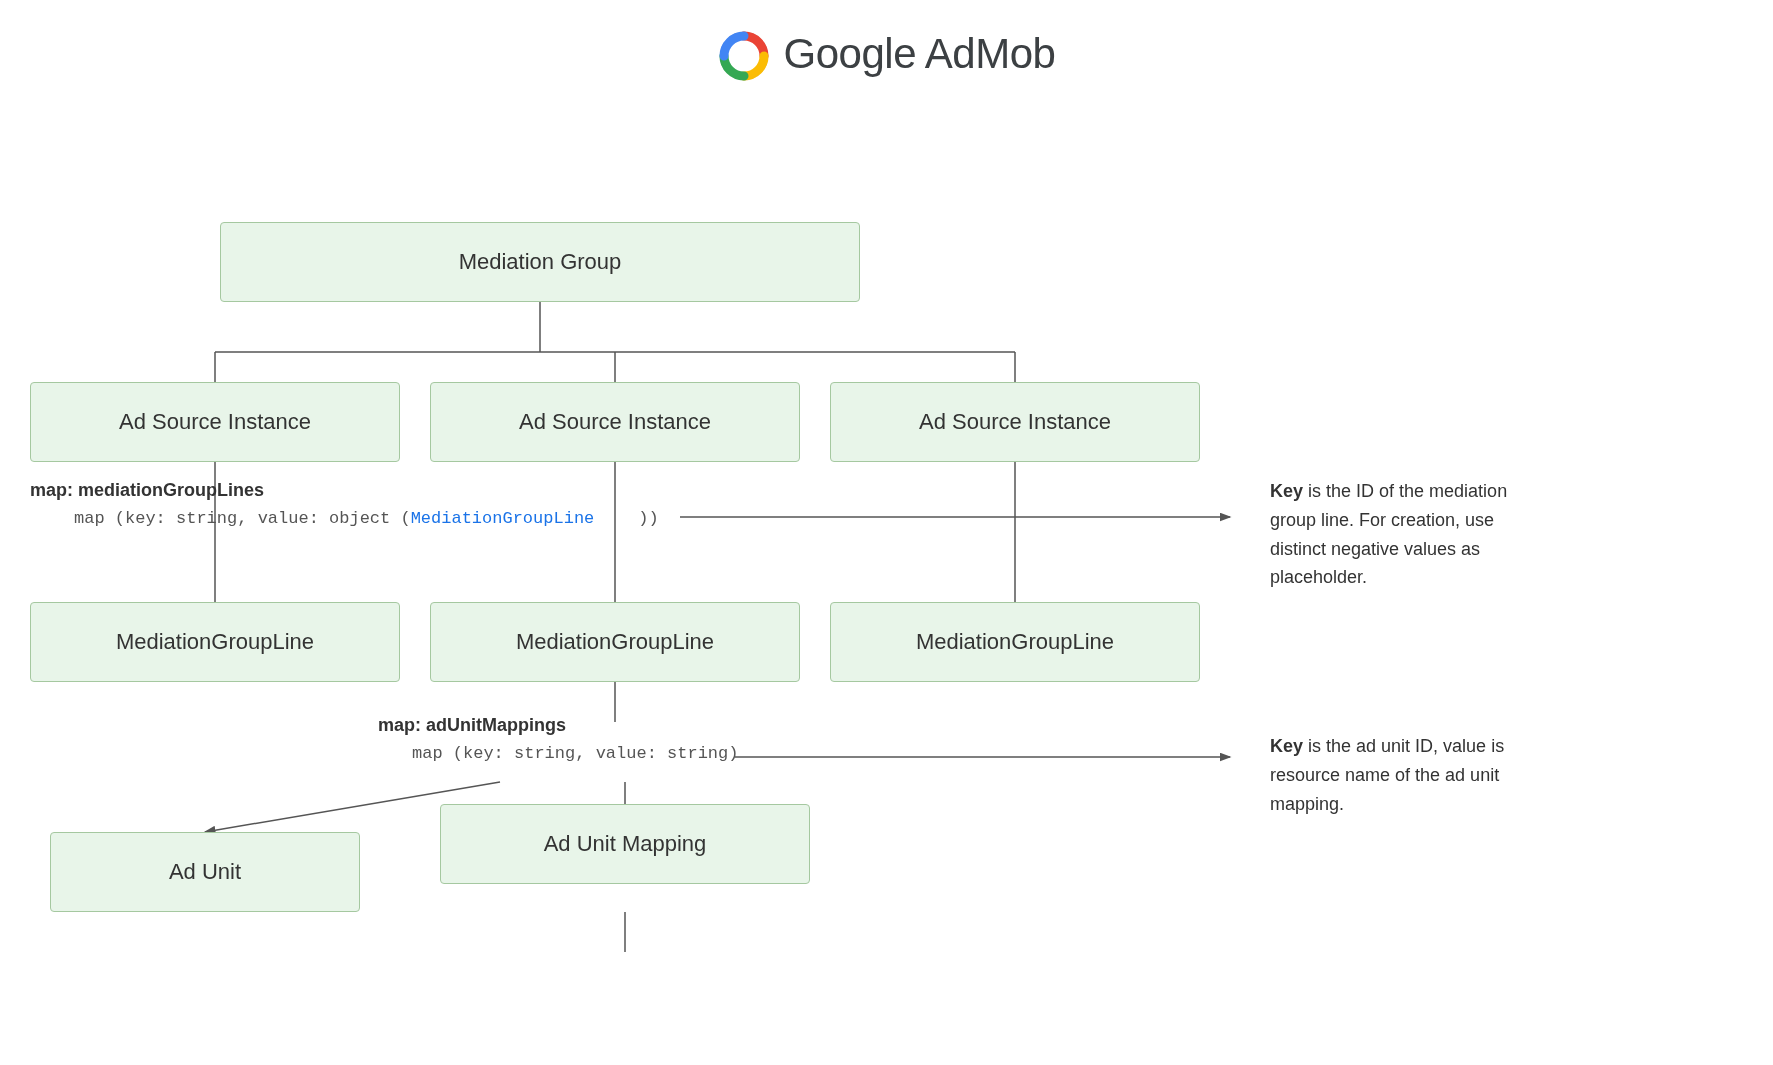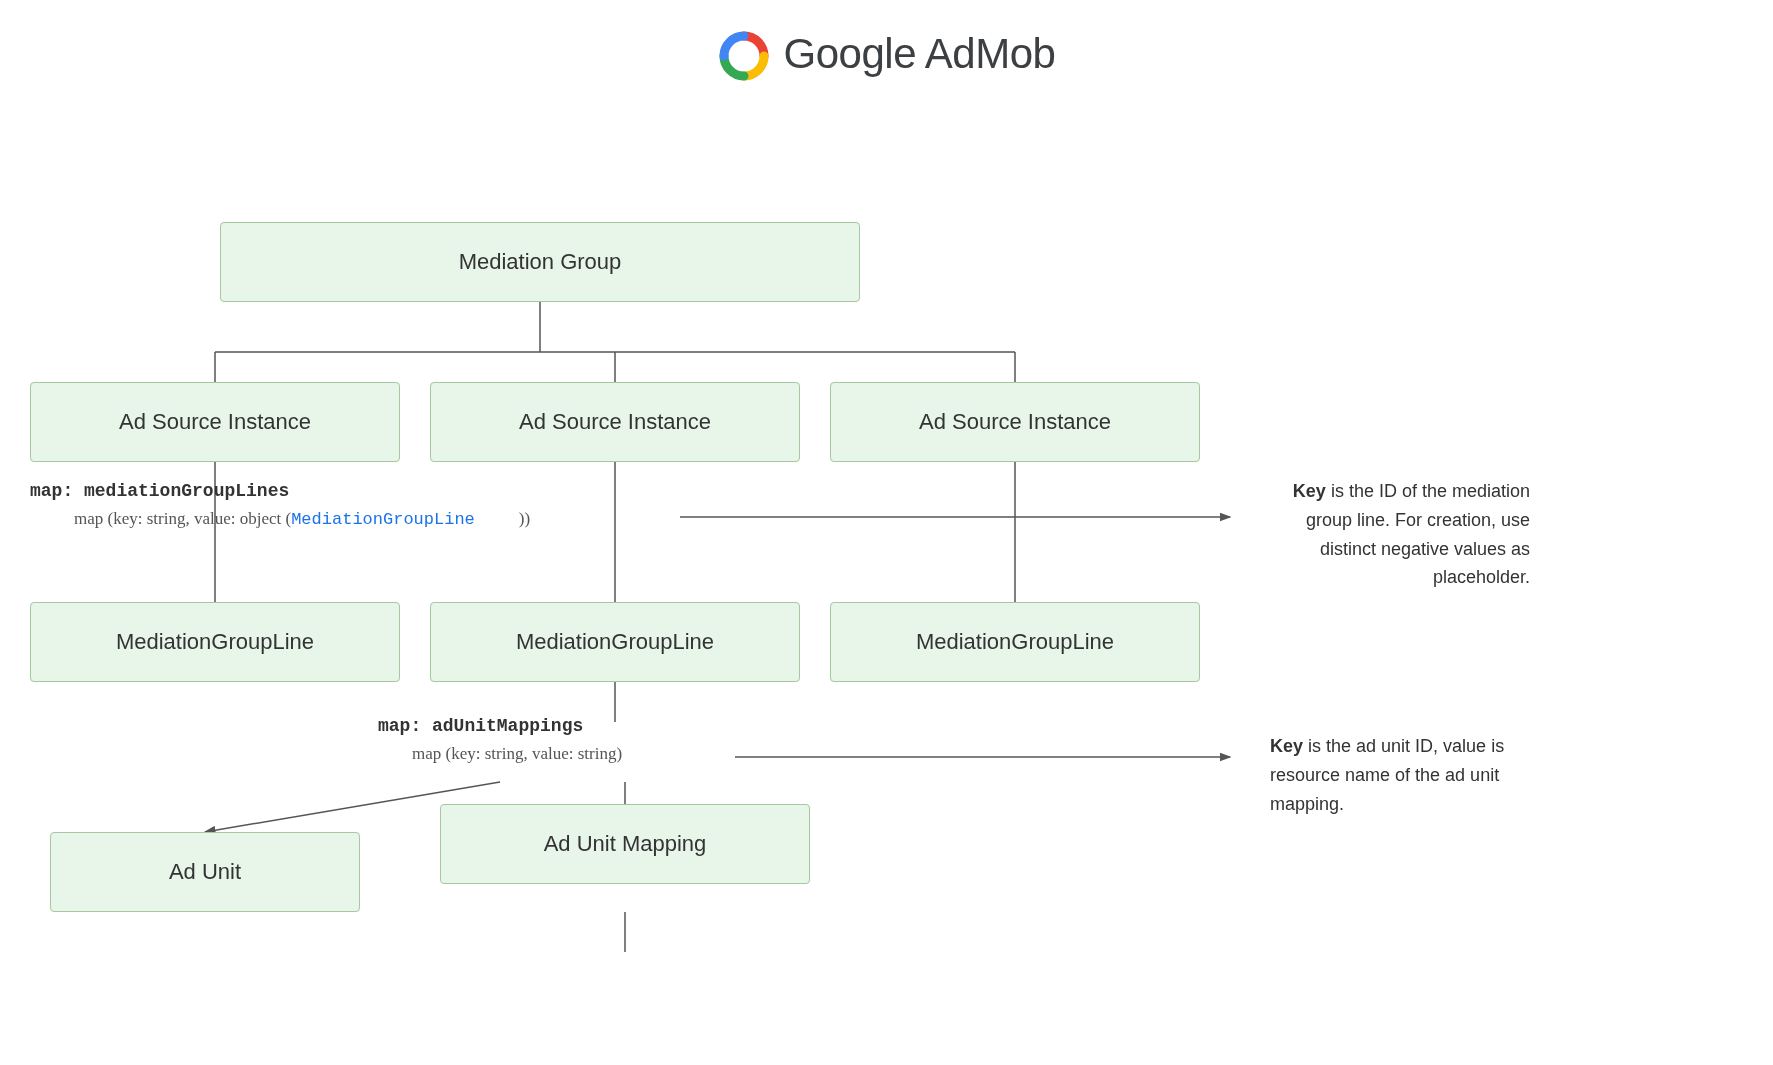--- a/index.html
+++ b/index.html
@@ -63,33 +63,32 @@
     }
 
     
     .label {
       position: absolute;
       font-size: 18px;
       color: #333;
       line-height: 1.5;
     }
     .label .mono {
-      font-family: Liberation Serif, serif;
+      font-family: Liberation Mono, monospace;
       font-size: 17px;
       color: #555;
       padding-left: 44px;
     }
     .label .mono-blue {
       font-family: 'Courier New', monospace;
       font-size: 17px;
       color: #1a73e8;
     }
     .label strong {
       font-weight: 700;
-      font-family: Liberation Mono, monospace;
     }
 
     
     .sidenote {
       position: absolute;
       font-size: 18px;
       color: #333;
       line-height: 1.6;
       max-width: 260px;
     }
@@ -190,21 +189,21 @@
 
   <div class="box" style="left:50px; top:710px; width:310px; height:80px;">
     <span>Ad Unit</span>
   </div>
 
   <div class="box" style="left:440px; top:682px; width:370px; height:80px;">
     <span>Ad Unit Mapping</span>
   </div>
 
 
-  <div class="sidenote" style="left:1270px; top:355px;text-align:right;">
+  <div class="sidenote" style="left:1270px; top:355px;">
     <strong>Key</strong><span> is the ID of the mediation group line. For creation, use distinct negative values as placeholder.</span>
   </div>
 
   <div class="sidenote" style="left:1270px; top:610px;">
     <strong>Key</strong><span> is the ad unit ID, value is resource name of the ad unit mapping.</span>
   </div>
 
 </div>
 
 </body></html>

